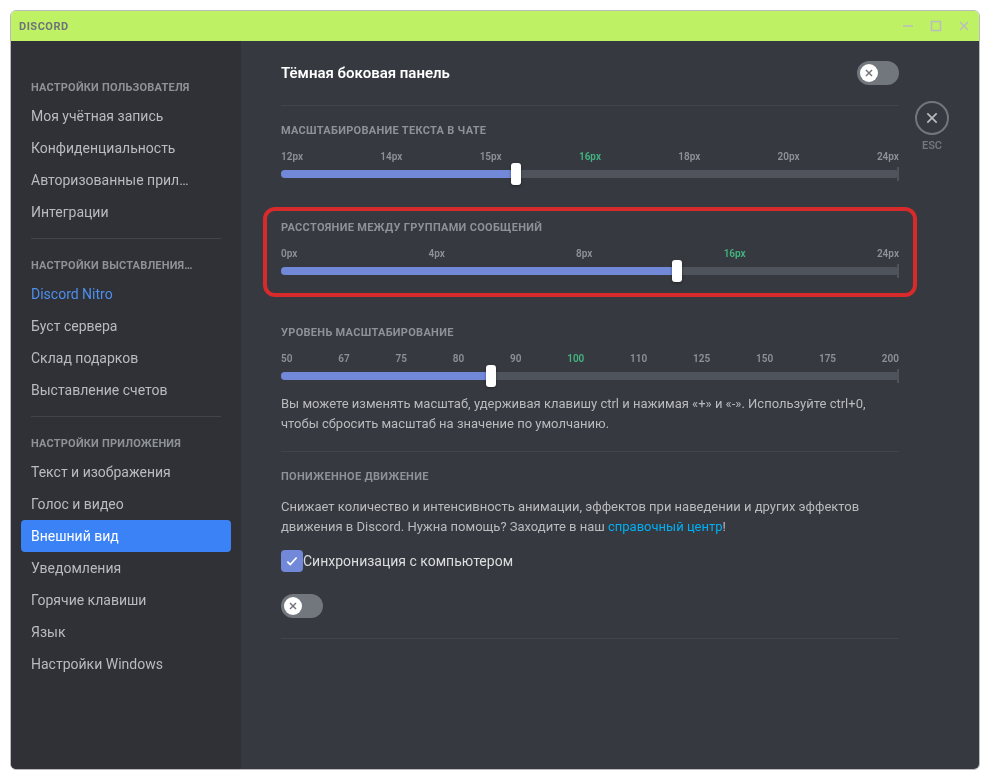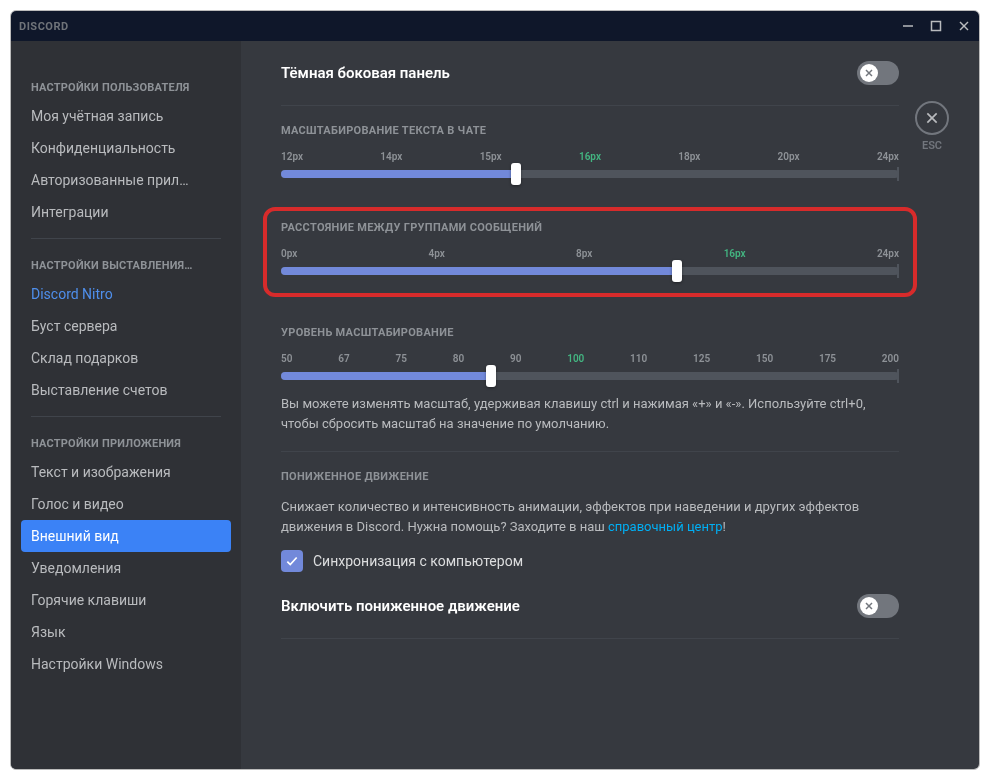--- a/index.html
+++ b/index.html
@@ -8,21 +8,21 @@
     background: #fff;
     font-family: -apple-system, BlinkMacSystemFont, "Segoe UI", Roboto, sans-serif;
     overflow: hidden;
     position: relative;
   }
   .outer-frame {
     position: absolute; left: 10px; top: 10px; right: 10px; bottom: 10px;
     border: 1px solid #bbb; border-radius: 6px; overflow: hidden;
   }
   .titlebar {
-    height: 30px; background: #0f172a; display: flex; align-items: center;
+    height: 30px; background: #bef264; display: flex; align-items: center;
     padding: 12px 8px; color: #6f7379; font-size: 11px; font-weight: 700;
     letter-spacing: 0.5px;
   }
   .titlebar-spacer { flex: 1; }
   .win-controls { display: flex; gap: 14px; color: #b9bbbe; }
   .win-btn { width: 14px; height: 14px; display:flex; align-items:center; justify-content:center; cursor:pointer; }
   .win-btn svg { width: 12px; height: 12px; }
   .app {
     position: absolute; top: 30px; left: 0; right: 0; bottom: 0;
     display: flex; background: #36393f;
@@ -98,21 +98,21 @@
     position: absolute; top: -3px; width: 2px; height: 14px; background: #4f545c;
     transform: translateX(-50%);
   }
   .slider-notch.last { right: 0; left: auto; transform: none; }
   .highlight-box {
     border: 4px solid #d72b2b; border-radius: 12px;
     padding: 10px 14px 18px 14px; margin: 7px -18px;
   }
   .desc { font-size: 13px; color: #b9bbbe; line-height: 1.5; margin-top: 14px; }
   .desc a { color: #00aff4; text-decoration: none; }
-  .checkbox-row { display: flex; align-items: center; gap: 10px; margin-top: 14px; }
+  .checkbox-row { display: flex; align-items: center; margin-top: 14px; }
   .checkbox {
     width: 22px; height: 22px; background: #7289da; border-radius: 4px;
     display: flex; align-items: center; justify-content: center; cursor: pointer;
   }
   .checkbox svg { width: 14px; height: 14px; color: #fff; }
   .checkbox-label { font-size: 14px; color: #dcddde; }
 </style>
 </head>
 <body>
 
@@ -262,21 +262,20 @@
         <div class="checkbox">
           <svg viewBox="0 0 24 24">
               <polyline points="4,13 9,18 20,6" fill="none" stroke="#fff" stroke-width="3"></polyline>
             </svg>
         </div>
         <div class="checkbox-label">Синхронизация с компьютером</div>
       </div>
 
       <div style="height:22px;"></div>
       <div class="row-header">
-        <div class="row-header-title">Включить пониженное движение</div>
         <div class="toggle">
           <div class="knob">
               <svg viewBox="0 0 24 24">
                 <line x1="6" y1="6" x2="18" y2="18" stroke="#72767d" stroke-width="3"></line>
                 <line x1="18" y1="6" x2="6" y2="18" stroke="#72767d" stroke-width="3"></line>
               </svg>
             </div>
         </div>
       </div>
       <div class="divider"></div>

